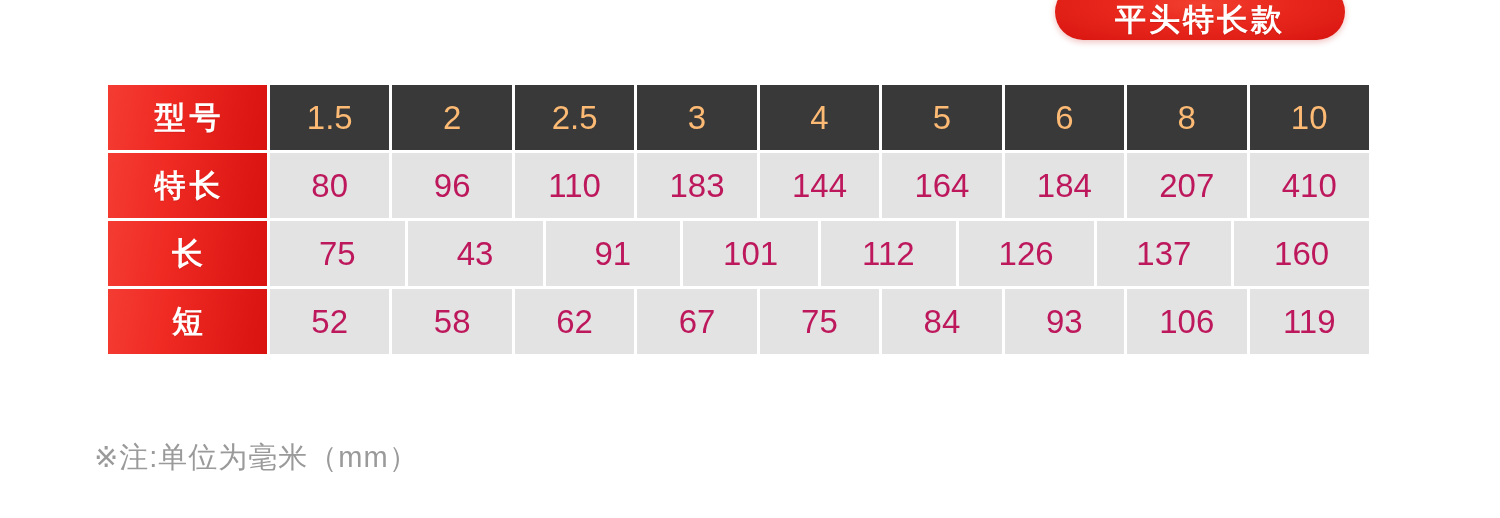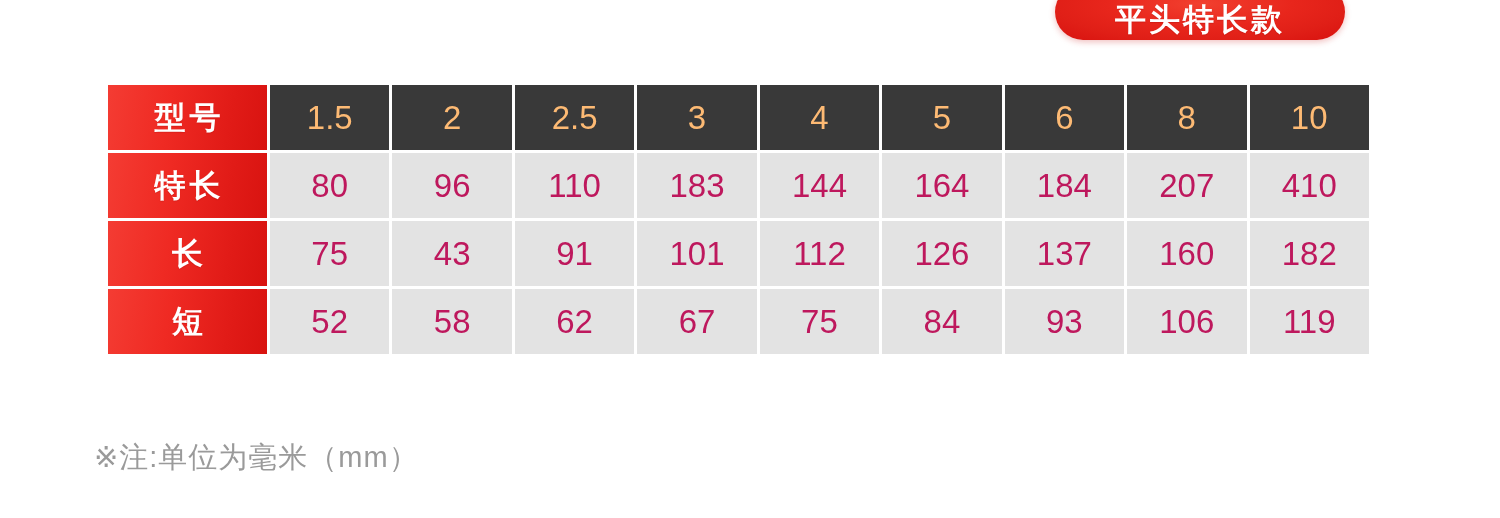--- a/index.html
+++ b/index.html
@@ -142,21 +142,20 @@
   <div class="spec-row">
     <div class="cell label">长</div>
     <div class="cell val">75</div>
     <div class="cell val">43</div>
     <div class="cell val">91</div>
     <div class="cell val">101</div>
     <div class="cell val">112</div>
     <div class="cell val">126</div>
     <div class="cell val">137</div>
     <div class="cell val">160</div>
-    <div class="cell val">182</div>
   </div>
 
   <div class="spec-row">
     <div class="cell label">短</div>
     <div class="cell val">52</div>
     <div class="cell val">58</div>
     <div class="cell val">62</div>
     <div class="cell val">67</div>
     <div class="cell val">75</div>
     <div class="cell val">84</div>

